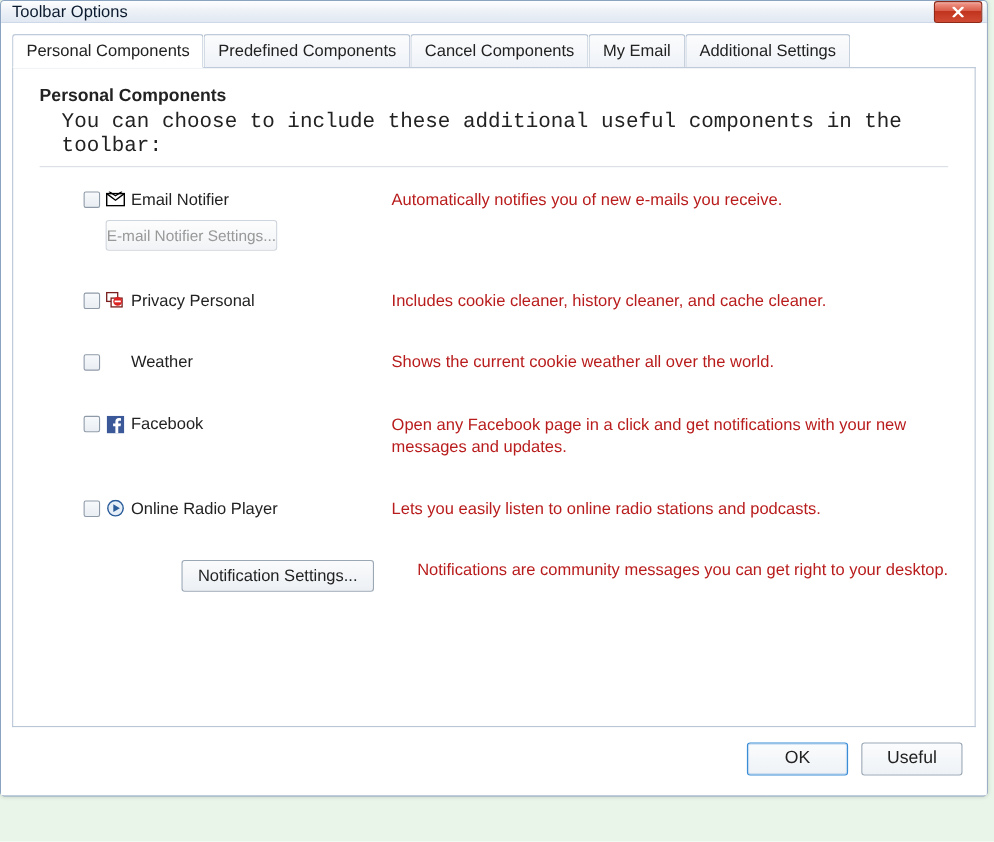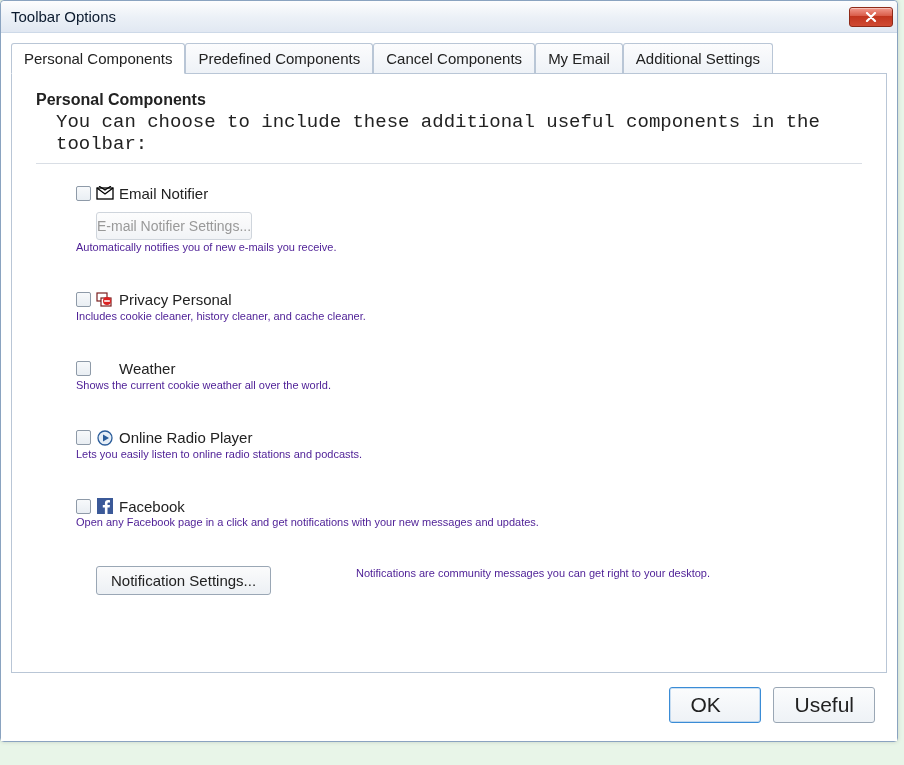--- a/index.html
+++ b/index.html
@@ -15,21 +15,21 @@
   }
   .window {
     width: 898px;
     margin: 0;
     background: #fff;
     border: 1px solid #8aa3c0;
     border-radius: 4px;
     box-shadow: 0 0 4px rgba(0,0,0,0.15);
   }
   .titlebar {
-    height: 32px;
+    height: 20px;
     background: linear-gradient(to bottom, #fdfdfe 0%, #ecf1f7 50%, #e1e8f2 100%);
     border-bottom: 1px solid #cdd9e8;
     display: flex;
     align-items: center;
     padding: 0 4px 0 10px;
     border-radius: 4px 4px 0 0;
   }
   .titlebar-title {
     flex: 1;
     font-size: 15px;
@@ -101,32 +101,31 @@
     border-top: 1px solid #d9dee5;
     margin: 4px 0 20px 0;
   }
   .components {
     padding-left: 40px;
   }
   .component-row {
     display: flex;
     align-items: flex-start;
     margin-bottom: 36px;
-    flex-direction: column;
   }
   .component-left {
     width: 280px;
     flex-shrink: 0;
     padding-right: 16px;
   }
   .component-right {
     flex: 1;
-    font-size: 11px;
+    font-size: 15px;
     line-height: 1.35;
-    color: #4c1d95;
+    color: #b91c1c;
   }
   .check-line {
     display: flex;
     align-items: center;
     gap: 4px;
   }
   .chk {
     width: 15px;
     height: 15px;
     border: 1px solid #8e9aa8;
@@ -156,20 +155,21 @@
     background: linear-gradient(to bottom, #fdfdfd, #f1f3f6);
     border: 1px solid #cfd5dc;
     border-radius: 3px;
     cursor: default;
   }
   .notif-row {
     display:flex;
     align-items:flex-start;
     margin-bottom: 8px;
     padding-left: 40px;
+    text-align: right;
   }
   .notif-btn {
     margin-left: 20px;
     display:inline-block;
     padding: 5px 14px;
     font-size: 15px;
     color: #222;
     background: linear-gradient(to bottom, #fbfbfc, #ecf0f4);
     border: 1px solid #9aa7b5;
     border-radius: 3px;
@@ -177,21 +177,22 @@
   }
   .buttonbar {
     display: flex;
     justify-content: flex-end;
     gap: 12px;
     padding: 14px 12px 6px 0;
   }
   .dlg-btn {
     min-width: 92px;
     padding: 5px 20px;
-    font-size: 21px;
+    font-size: 16px;
+    text-align: center;
     background: linear-gradient(to bottom, #fbfcfd, #eef2f6);
     border: 1px solid #9aa7b5;
     border-radius: 3px;
     cursor: pointer;
   }
   .dlg-btn.primary {
     border: 1px solid #3a8cd6;
     box-shadow: 0 0 0 1px rgba(58,140,214,0.25) inset;
   }
 </style>
@@ -271,46 +272,46 @@
           </div>
           <div class="component-right">Shows the current cookie weather all over the world.</div>
         </div>
 
         <div class="component-row">
           <div class="component-left">
             <div class="check-line">
               <div class="chk"></div>
               <div class="icon-box">
                 <svg width="16" height="16" viewBox="0 0 16 16">
+                  <rect x="0" y="0" width="16" height="16" fill="#3b5998"></rect>
+                  <path d="M10.5 16 V9.5 H12.6 L13 7 H10.5 V5.6 C10.5 4.9 10.8 4.4 11.8 4.4 H13 V2.2 C12.6 2.15 11.8 2.05 11 2.05 C9.1 2.05 7.9 3.2 7.9 5.3 V7 H5.8 V9.5 H7.9 V16 Z" fill="#fff"></path>
+                </svg>
+              </div>
+              <span class="comp-label">Facebook</span>
+            </div>
+          </div>
+          <div class="component-right">Open any Facebook page in a click and get notifications with your new messages and updates.</div>
+        </div>
+
+        <div class="component-row">
+          <div class="component-left">
+            <div class="check-line">
+              <div class="chk"></div>
+              <div class="icon-box">
+                <svg width="16" height="16" viewBox="0 0 16 16">
                   <circle cx="8" cy="8" r="7" fill="#e6eef7" stroke="#2a5c9a" stroke-width="1.3"></circle>
                   <path d="M6 4.5 L12 8 L6 11.5 Z" fill="#2a5c9a"></path>
                 </svg>
               </div>
               <span class="comp-label">Online Radio Player</span>
             </div>
           </div>
           <div class="component-right">Lets you easily listen to online radio stations and podcasts.</div>
         </div>
 
-        <div class="component-row">
-          <div class="component-left">
-            <div class="check-line">
-              <div class="chk"></div>
-              <div class="icon-box">
-                <svg width="16" height="16" viewBox="0 0 16 16">
-                  <rect x="0" y="0" width="16" height="16" fill="#3b5998"></rect>
-                  <path d="M10.5 16 V9.5 H12.6 L13 7 H10.5 V5.6 C10.5 4.9 10.8 4.4 11.8 4.4 H13 V2.2 C12.6 2.15 11.8 2.05 11 2.05 C9.1 2.05 7.9 3.2 7.9 5.3 V7 H5.8 V9.5 H7.9 V16 Z" fill="#fff"></path>
-                </svg>
-              </div>
-              <span class="comp-label">Facebook</span>
-            </div>
-          </div>
-          <div class="component-right">Open any Facebook page in a click and get notifications with your new messages and updates.</div>
-        </div>
-
       </div>
 
       <div class="notif-row">
         <div style="width:280px; flex-shrink:0; padding-right:16px;">
           <div class="notif-btn">Notification Settings...</div>
         </div>
         <div class="component-right">Notifications are community messages you can get right to your desktop.</div>
       </div>
 
     </div>

